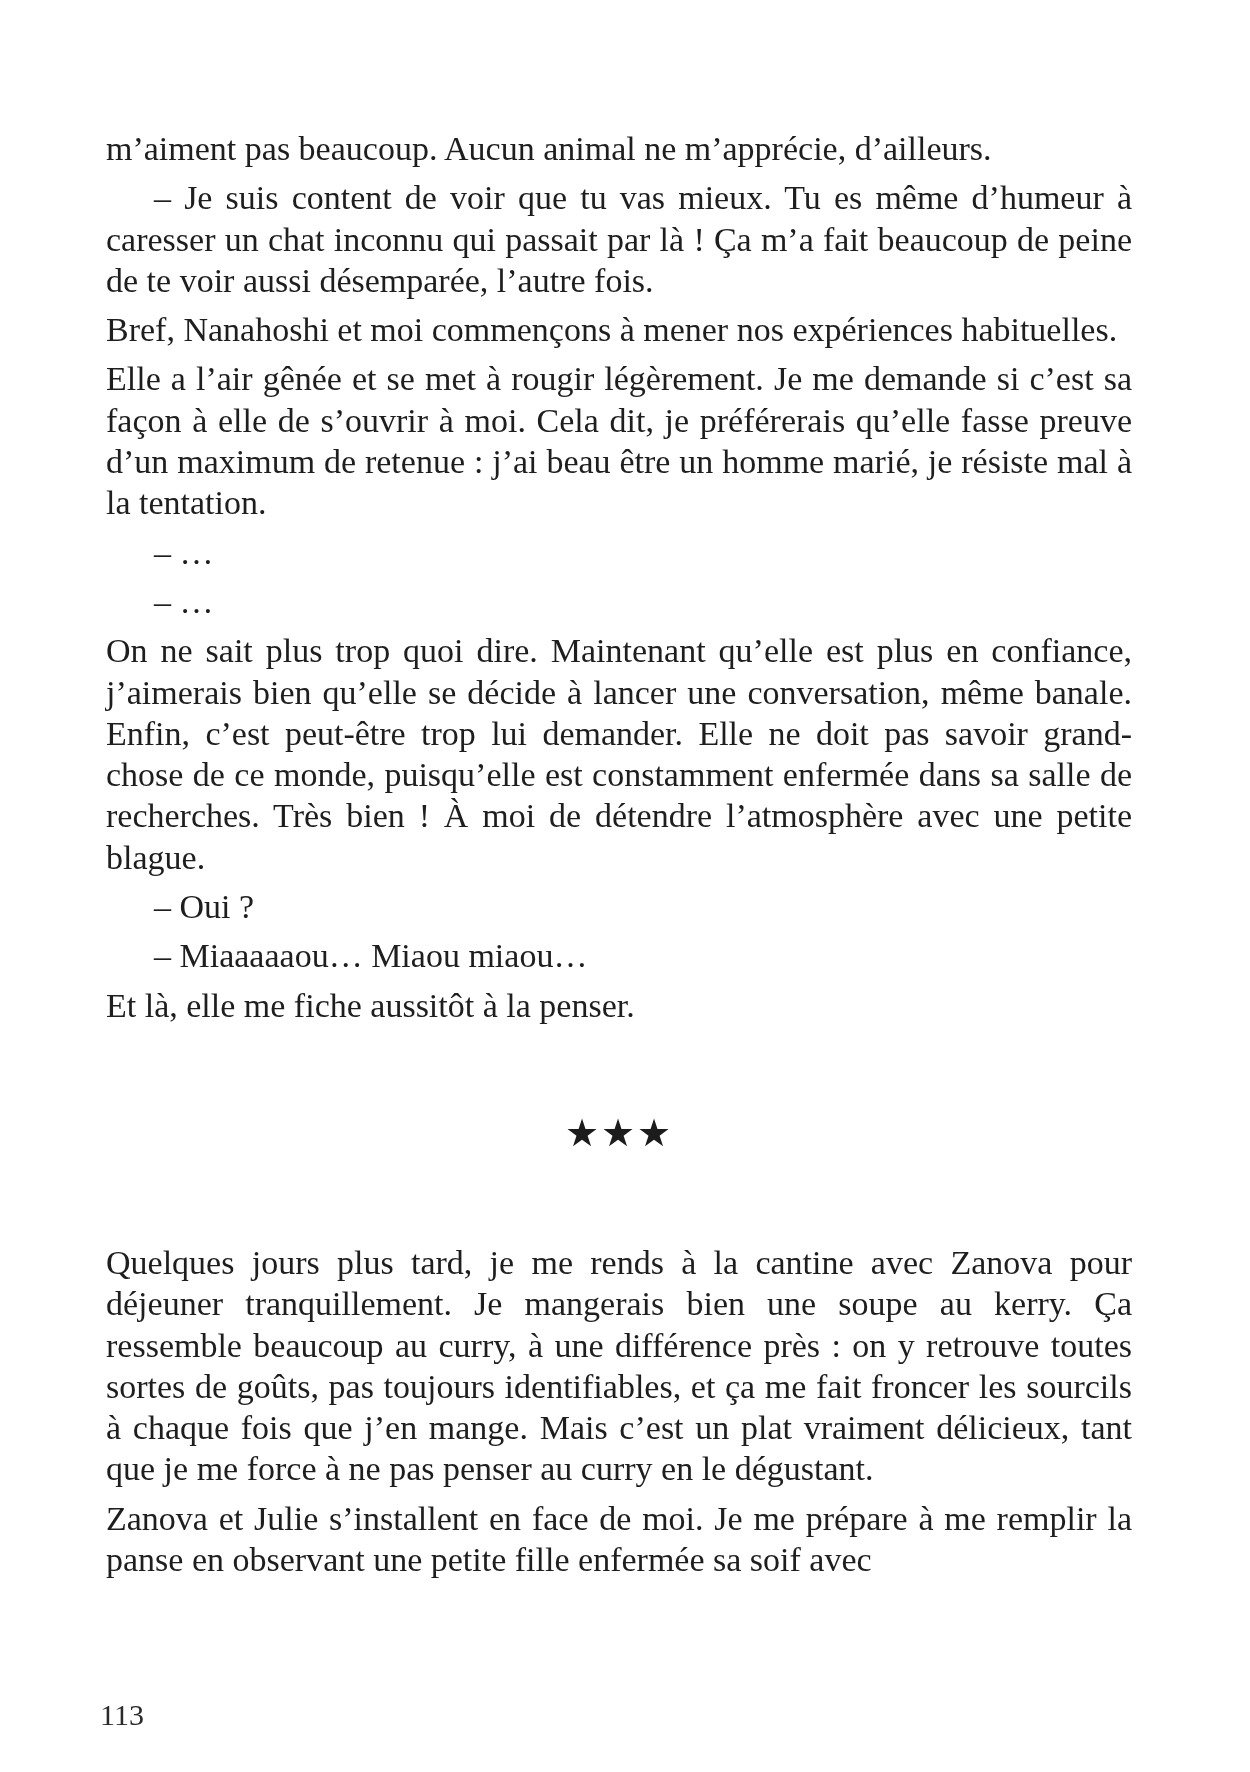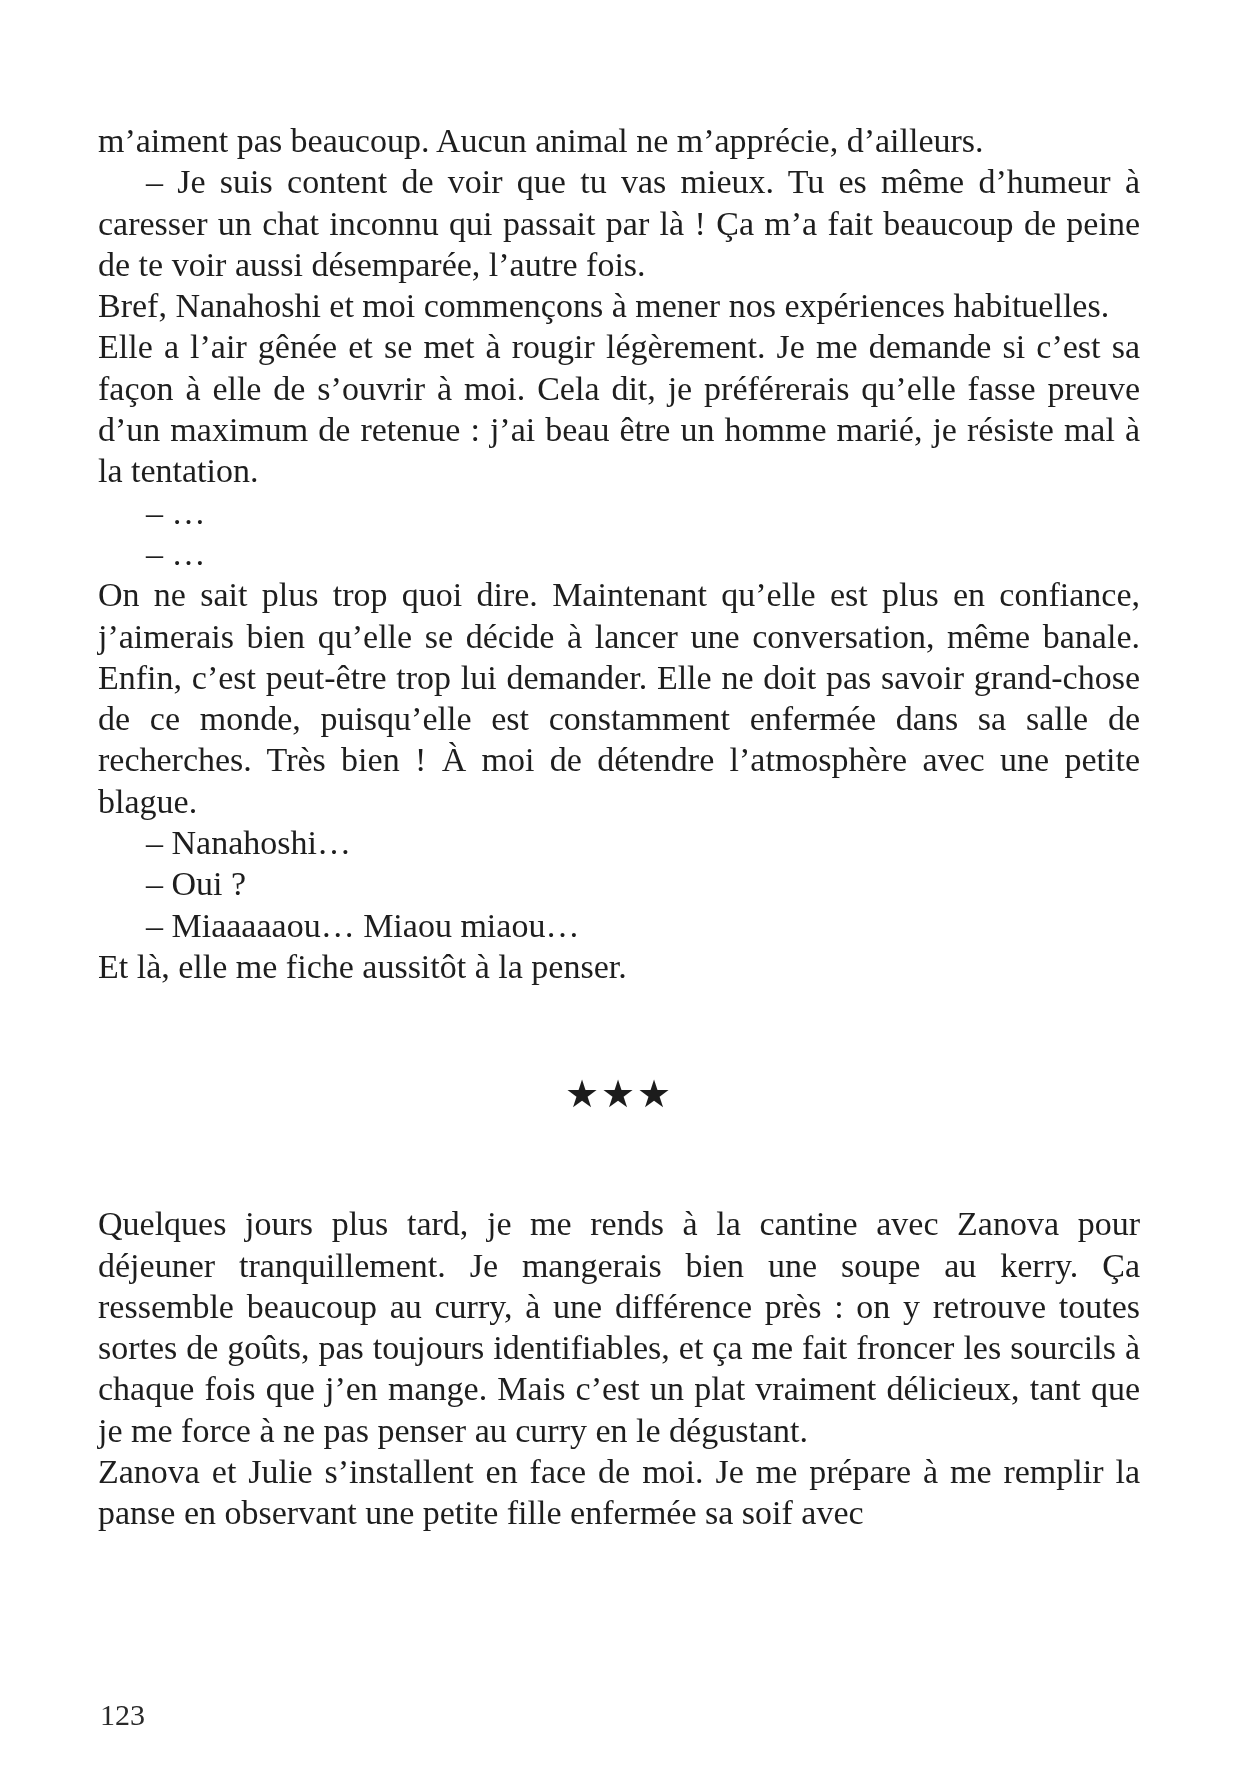--- a/index.html
+++ b/index.html
@@ -25,21 +25,21 @@
     left: 98px;
     top: 120px;
     width: 1042px;
     color: #1e1e1e;
     font-size: 34px;
     line-height: 41.3px;
     text-align: justify;
     text-rendering: optimizeLegibility;
   }
   .text-block p {
-    margin: 0;
+    margin: 8px;
     padding: 0;
     hyphens: none;
   }
   .text-block p.dialogue {
     text-indent: 48px;
   }
   .text-block p.narrative {
     text-indent: 0;
   }
   .separator {
@@ -67,27 +67,26 @@
 <div class="page">
   <div class="text-block">
     <div id="block-before">
         <p class="narrative">m’aiment pas beaucoup. Aucun animal ne m’apprécie, d’ailleurs.</p>
         <p class="dialogue">–&nbsp;Je suis content de voir que tu vas mieux. Tu es même d’humeur à caresser un chat inconnu qui passait par là&nbsp;! Ça m’a fait beaucoup de peine de te voir aussi désemparée, l’autre fois.</p>
         <p class="narrative">Bref, Nanahoshi et moi commençons à mener nos expériences habituelles.</p>
         <p class="narrative">Elle a l’air gênée et se met à rougir légèrement. Je me demande si c’est sa façon à elle de s’ouvrir à moi. Cela dit, je préférerais qu’elle fasse preuve d’un maximum de retenue&nbsp;: j’ai beau être un homme marié, je résiste mal à la tentation.</p>
         <p class="dialogue">–&nbsp;…</p>
         <p class="dialogue">–&nbsp;…</p>
         <p class="narrative">On ne sait plus trop quoi dire. Maintenant qu’elle est plus en confiance, j’aimerais bien qu’elle se décide à lancer une conversation, même banale. Enfin, c’est peut-être trop lui demander. Elle ne doit pas savoir grand-chose de ce monde, puisqu’elle est constamment enfermée dans sa salle de recherches. Très bien&nbsp;! À moi de détendre l’atmosphère avec une petite blague.</p>
-        <p class="dialogue">–&nbsp;Nanahoshi…</p>
         <p class="dialogue">–&nbsp;Oui&nbsp;?</p>
         <p class="dialogue">–&nbsp;Miaaaaaou… Miaou miaou…</p>
         <p class="narrative">Et là, elle me fiche aussitôt à la penser.</p>
       </div>
     <div class="separator">
       <span>★★★</span>
     </div>
     <div id="block-after">
         <p class="narrative">Quelques jours plus tard, je me rends à la cantine avec Zanova pour déjeuner tranquillement. Je mangerais bien une soupe au kerry. Ça ressemble beaucoup au curry, à une différence près&nbsp;: on y retrouve toutes sortes de goûts, pas toujours identifiables, et ça me fait froncer les sourcils à chaque fois que j’en mange. Mais c’est un plat vraiment délicieux, tant que je me force à ne pas penser au curry en le dégustant.</p>
         <p class="narrative">Zanova et Julie s’installent en face de moi. Je me prépare à me remplir la panse en observant une petite fille enfermée sa soif avec</p>
       </div>
   </div>
-  <div class="page-number">123</div>
+  <div class="page-number">113</div>
 </div>
 
 </body></html>

